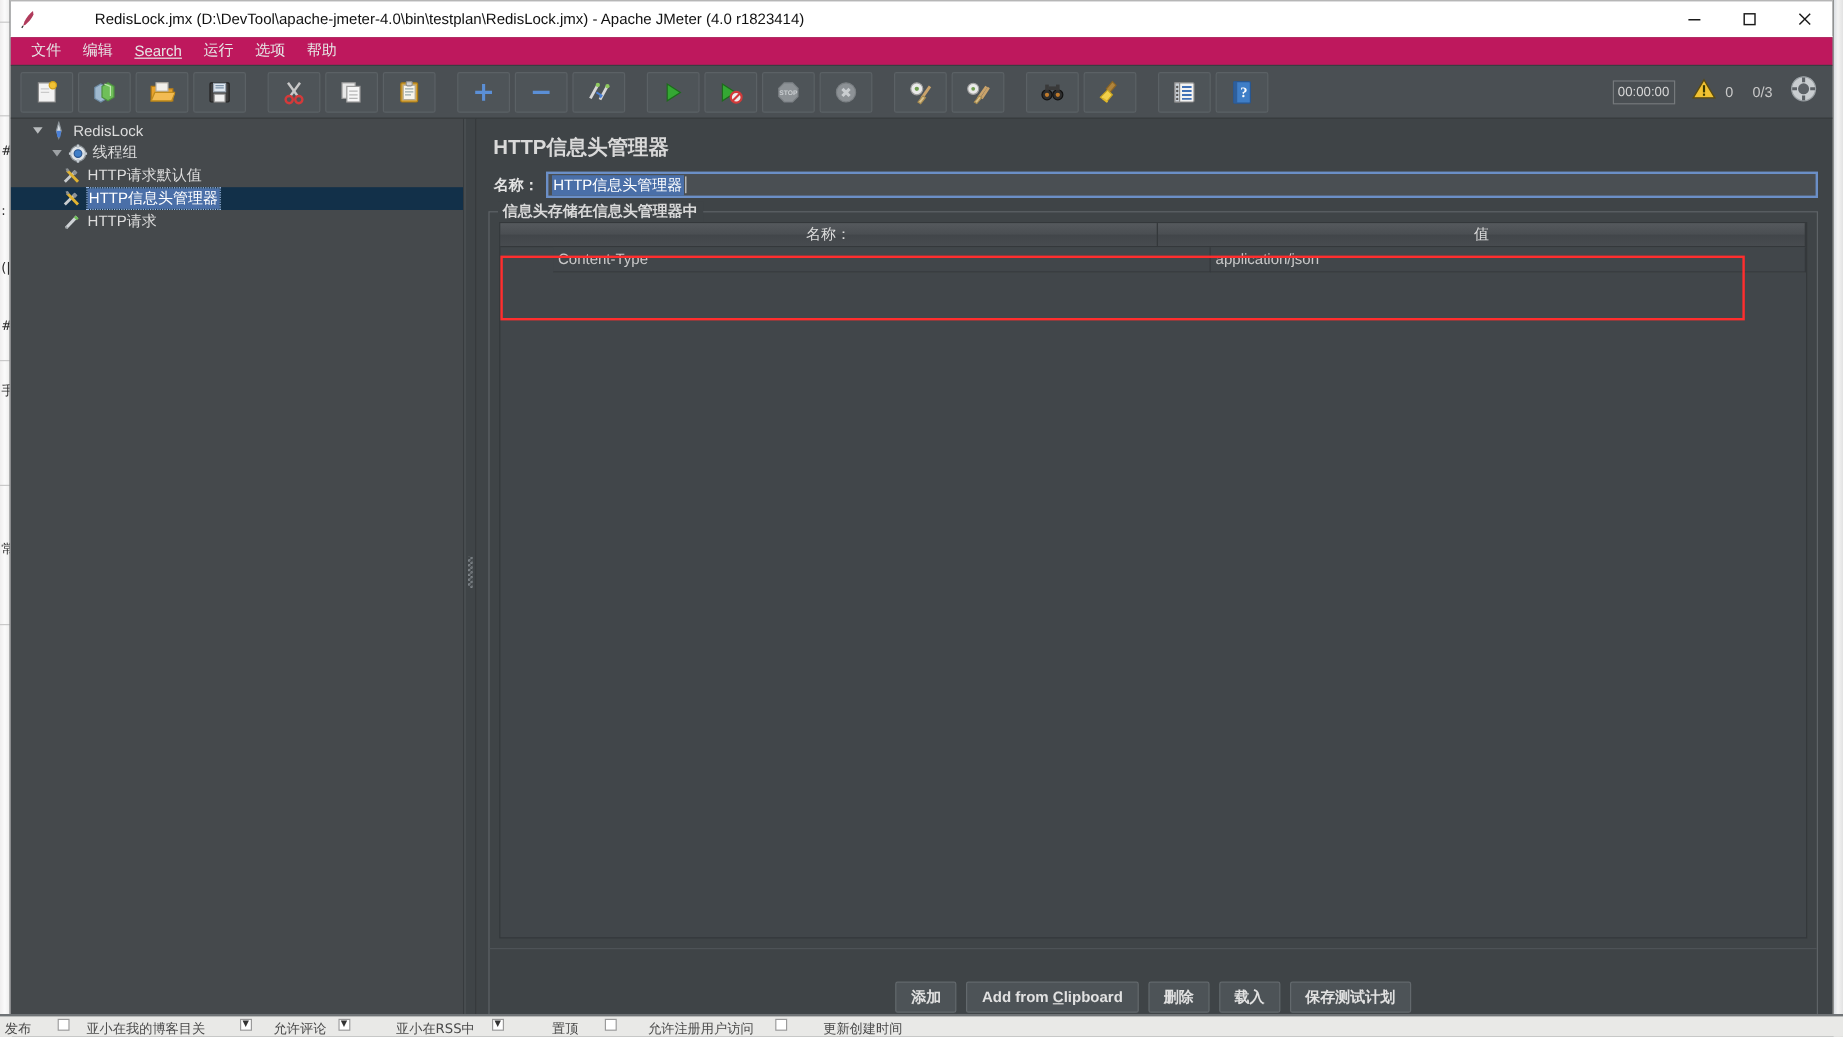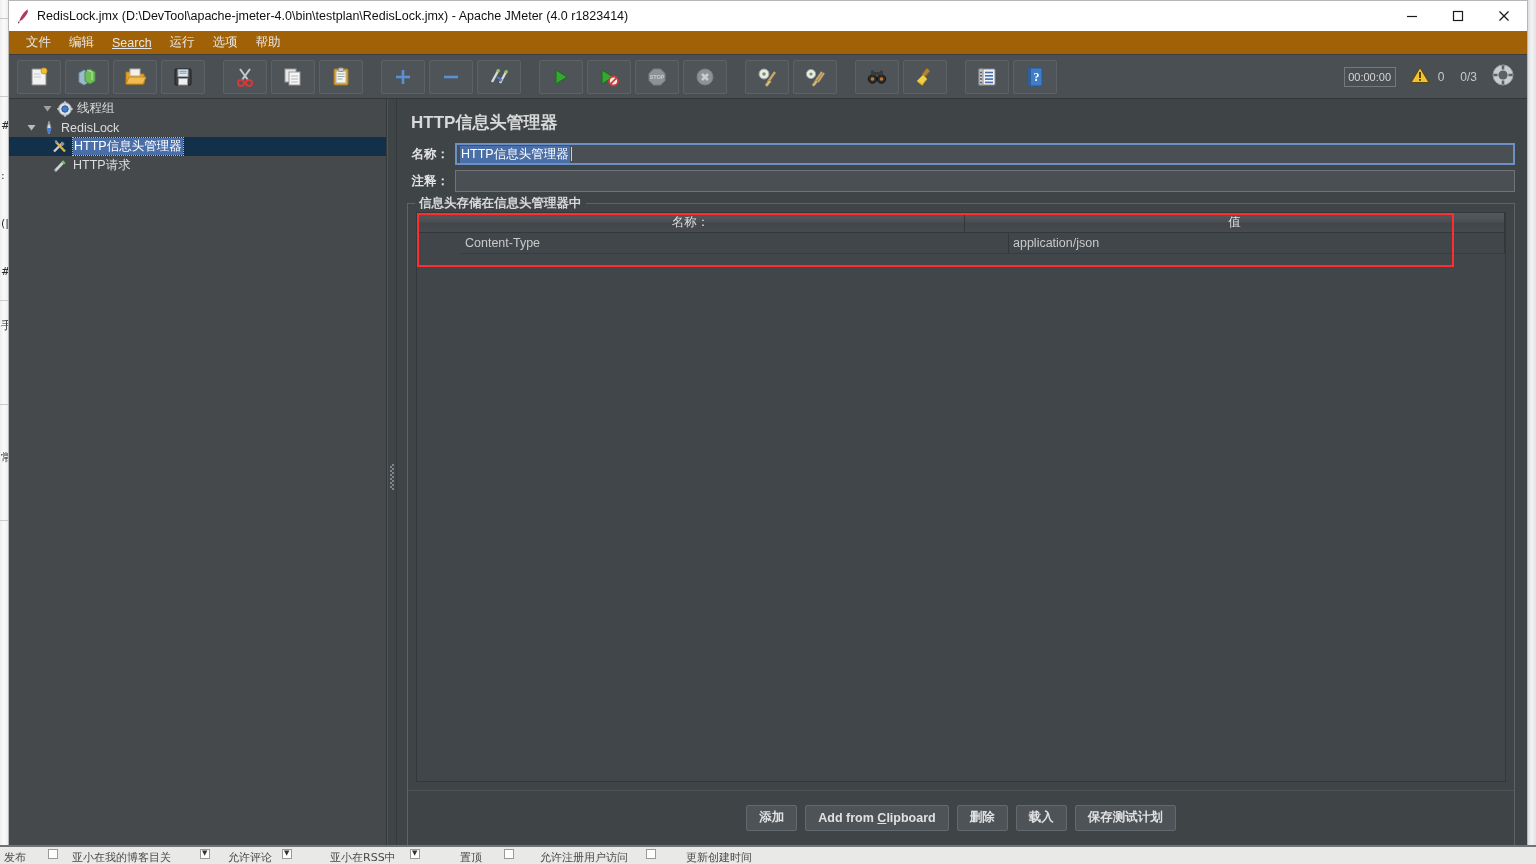--- a/index.html
+++ b/index.html
@@ -54,20 +54,21 @@
     border: 1px solid #b6b6b6;
     display: flex; flex-direction: column;
   }
 
   
   #title-bar {
     height: 18px; background: #ffffff;
     display: flex; align-items: center;
     flex: 0 0 30px;
     border-bottom: 1px solid #ffffff;
+    gap: 42px;
   }
   #title-bar .tb-icon {
     width: 28px; text-align: center; font-size: 13px;
     color: #b0385a;
   }
   #title-bar .tb-icon svg { display:block; margin: 0 auto; }
   #title-text {
     font-size: 12.5px; color: #111; white-space: nowrap;
     font-family: "Liberation Sans", sans-serif;
   }
@@ -75,21 +76,21 @@
   #win-controls .wc {
     width: 46px; height: 30px; display: flex;
     align-items: center; justify-content: center;
     color: #1a1a1a;
   }
   #win-controls .wc svg { display: block; }
 
   
   #menu-bar {
     height: 24px; flex: 0 0 24px;
-    background: #a16207;
+    background: #be185d;
     display: flex; align-items: center;
     padding-left: 8px;
     border-bottom: 1px solid #3a3e41;
   }
   #menu-bar .menu-item {
     color: #e6e6e6; font-size: 12.5px;
     padding: 3px 9px; white-space: nowrap;
     font-family: "Liberation Sans", sans-serif;
   }
 
@@ -256,21 +257,21 @@
   
   #annotation-rect {
     position: absolute;
     border: 2px solid #ff2e2e;
     pointer-events: none;
   }
 
   
   #button-bar {
     flex: 0 0 54px;
-    display: flex; align-items: center; justify-content: center;
+    display: flex; align-items: flex-end; justify-content: center;
     gap: 8px;
     border-top: 1px solid #4e5357;
     margin-top: 8px;
   }
   .act-btn {
     height: 26px; padding: 0 12px;
     background: #4d5357;
     border: 1px solid #63696d;
     border-radius: 2px;
     color: #e1e1e1; font-size: 12.5px; font-weight: bold;
@@ -549,20 +550,35 @@
           <circle cx="12" cy="12" r="4.6" fill="#5c6166"></circle>
           <path d="M12 2.5 v4 M12 17.5 v4 M2.5 12 h4 M17.5 12 h4" stroke="#5c6166" stroke-width="2.6"></path>
         </svg>
       </div>
     </div>
   </div>
 
   <div id="split-root">
 
     <div id="tree-panel">
+
+      <div class="tree-node" style="padding-left:14px;">
+        <span class="tw">
+          <svg width="9" height="9" viewBox="0 0 9 9">
+              <path d="M0.5 2 L8.5 2 L4.5 7.5 Z" fill="#b9bcbe"></path>
+            </svg>
+        </span>
+        <span class="ticon">
+          <svg width="16" height="16" viewBox="0 0 16 16">
+            <path d="M8 1 L10 8 L8 14 L6 8 Z" fill="#d8dde2" stroke="#8b9399"></path>
+            <path d="M6 8 L10 8 L9.2 13.4 L6.8 13.4 Z" fill="#4a7fd6"></path>
+          </svg>
+        </span>
+        <span class="tn-label">RedisLock</span>
+      </div>
 
       <div class="tree-node" style="padding-left:30px;">
         <span class="tw">
           <svg width="9" height="9" viewBox="0 0 9 9">
               <path d="M0.5 2 L8.5 2 L4.5 7.5 Z" fill="#9da1a4"></path>
             </svg>
         </span>
         <span class="ticon">
           <svg width="16" height="16" viewBox="0 0 16 16">
             <circle cx="8" cy="8" r="6.4" fill="#dfe4e8" stroke="#90979c"></circle>
@@ -571,35 +587,31 @@
               <rect x="7" y="0.4" width="2" height="3"></rect>
                 <rect x="7" y="12.6" width="2" height="3"></rect>
               <rect x="0.4" y="7" width="3" height="2"></rect>
                 <rect x="12.6" y="7" width="3" height="2"></rect>
             </g>
           </svg>
         </span>
         <span class="tn-label">线程组</span>
       </div>
 
-      <div class="tree-node" style="padding-left:14px;">
-        <span class="tw">
-          <svg width="9" height="9" viewBox="0 0 9 9">
-              <path d="M0.5 2 L8.5 2 L4.5 7.5 Z" fill="#b9bcbe"></path>
-            </svg>
-        </span>
+      <div class="tree-node" style="padding-left:42px;">
         <span class="ticon">
-          <svg width="16" height="16" viewBox="0 0 16 16">
-            <path d="M8 1 L10 8 L8 14 L6 8 Z" fill="#d8dde2" stroke="#8b9399"></path>
-            <path d="M6 8 L10 8 L9.2 13.4 L6.8 13.4 Z" fill="#4a7fd6"></path>
+          <svg width="18" height="16" viewBox="0 0 18 16">
+            <path d="M2 12.5 L11 3.5" stroke="#c9cdd0" stroke-width="2.4"></path>
+            <path d="M10.2 2.6 l2.4 2.4 l-2.2 2.2 l-2.4-2.4 z" fill="#8e9397"></path>
+            <path d="M4 3 L13 12.5" stroke="#e0b331" stroke-width="2.4"></path>
+            <path d="M2.6 1.6 l2 -0.4 l1.2 2 l-2 1.2 z" fill="#8e9397"></path>
           </svg>
         </span>
-        <span class="tn-label">RedisLock</span>
-      </div>
-
+        <span class="tn-label">HTTP请求默认值</span>
+      </div>
 
       <div class="tree-node selected" style="padding-left:42px;">
         <span class="ticon">
           <svg width="18" height="16" viewBox="0 0 18 16">
             <path d="M2 12.5 L11 3.5" stroke="#c9cdd0" stroke-width="2.4"></path>
             <path d="M10.2 2.6 l2.4 2.4 l-2.2 2.2 l-2.4-2.4 z" fill="#8e9397"></path>
             <path d="M4 3 L13 12.5" stroke="#e0b331" stroke-width="2.4"></path>
             <path d="M2.6 1.6 l2 -0.4 l1.2 2 l-2 1.2 z" fill="#8e9397"></path>
           </svg>
         </span>
@@ -629,26 +641,20 @@
       <div id="panel-title">HTTP信息头管理器</div>
 
       <div class="form-row">
         <div class="form-label">名称：</div>
         <div class="text-input focused">
           <span class="sel-text">HTTP信息头管理器</span>
             <span class="caret"></span>
         </div>
       </div>
 
-      <div class="form-row">
-        <div class="form-label">注释：</div>
-        <div class="text-input">
-          <span></span>
-        </div>
-      </div>
 
       <div id="headers-group">
         <div id="headers-group-legend">信息头存储在信息头管理器中</div>
 
         <div id="table-wrap">
           <div id="tbl-header">
             <div class="th col-name">名称：</div>
             <div class="th col-value">值</div>
           </div>
           <div id="tbl-body">

